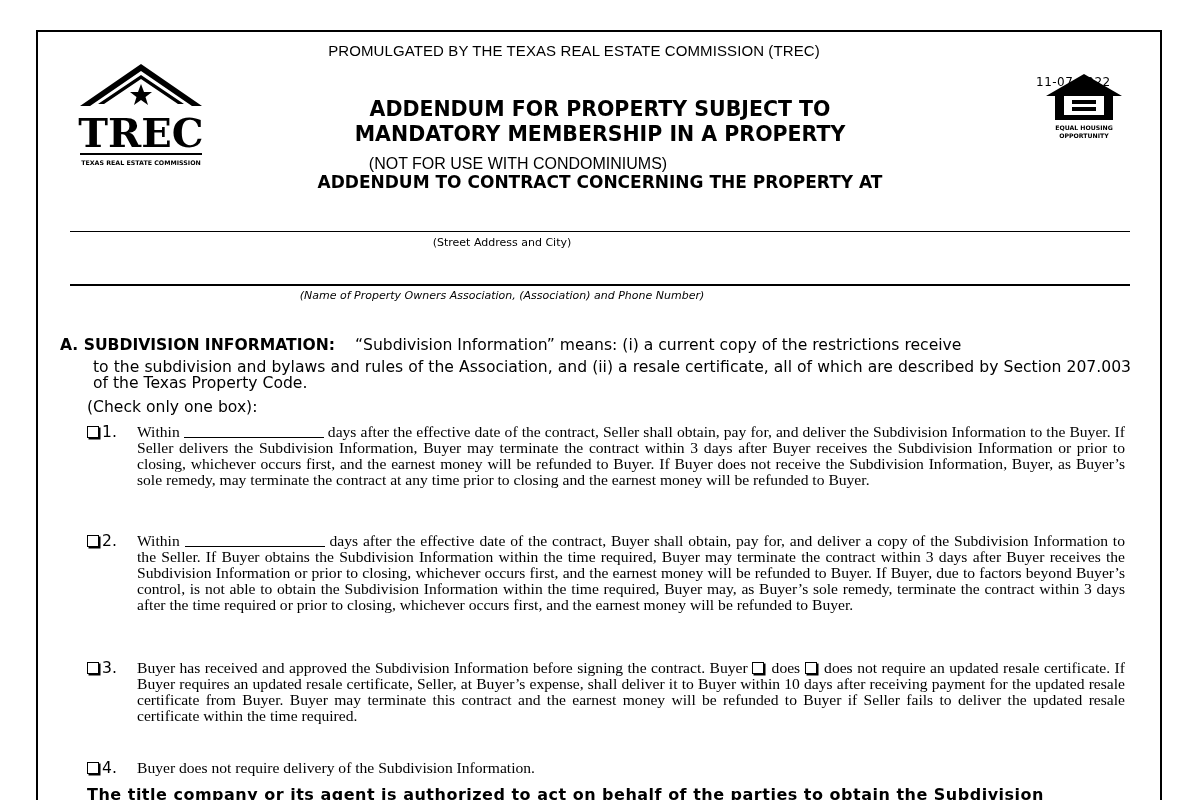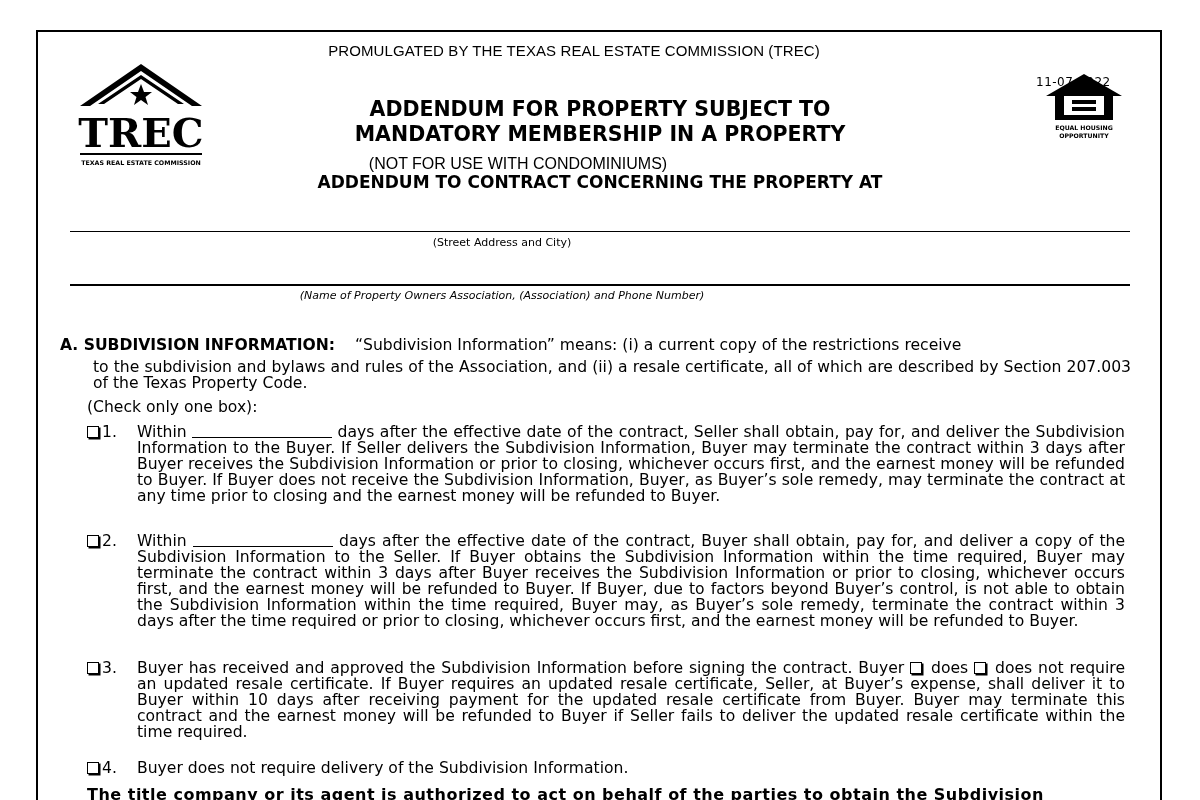--- a/index.html
+++ b/index.html
@@ -14,21 +14,21 @@
   .line1 { left:70px; width:1060px; top:231px; border-top:1px solid #000; }
   .caption { left:0; width:1004px; text-align:center; font-family:"DejaVu Sans", sans-serif; font-size:11px; }
   .line2 { left:70px; width:1060px; top:284px; border-top:2px solid #000; }
   .body-text { font-family:"DejaVu Sans", sans-serif; font-size:15.6px; line-height:16.1px; text-align:justify; }
   .sec-a { left:60px; top:337px; width:1065px; }
   .sec-a .label { font-weight:bold; }
   .sec-a-cont { left:93px; top:353px; width:1038px;margin-top:6px; }
   .check-only { left:87px; top:398px; font-family:"DejaVu Sans", sans-serif; font-size:15.6px;text-align:right; }
   .item { left:87px; width:1038px; }
   .item .num { position:absolute; left:0; top:0; }
-  .item .txt { padding-left:50px; text-indent:0; }
+  .item .txt { padding-left:50px; text-indent:0;font-family:Liberation Serif, serif; }
   .chk { display:inline-block; width:12px; height:12px; border:1.5px solid #000; box-shadow:1.5px 1.5px 0 #000; vertical-align:-1px; margin-right:3px; box-sizing:border-box; }
   .blank { display:inline-block; width:140px; border-bottom:1px solid #000; height:13px; vertical-align:-1px; }
   .bold-last { left:87px; top:785px; width:1040px; font-family:"DejaVu Sans", sans-serif; font-weight:bold; font-size:16px; letter-spacing:0.5px; white-space:nowrap; }
   .logo-trec { left:78px; top:62px; width:126px; height:106px; }
   .logo-eho { left:1046px; top:74px; width:76px; height:70px; }
 </style>
 </head>
 <body>
 
 <div class="page"></div>

